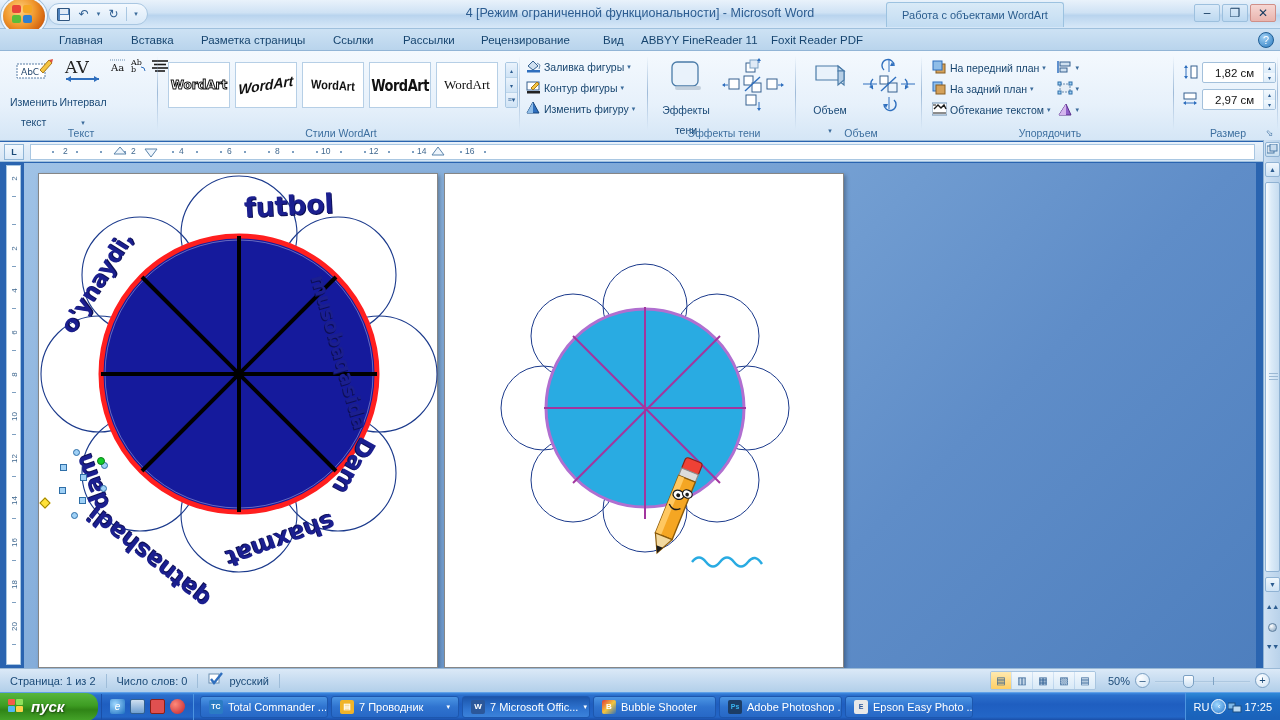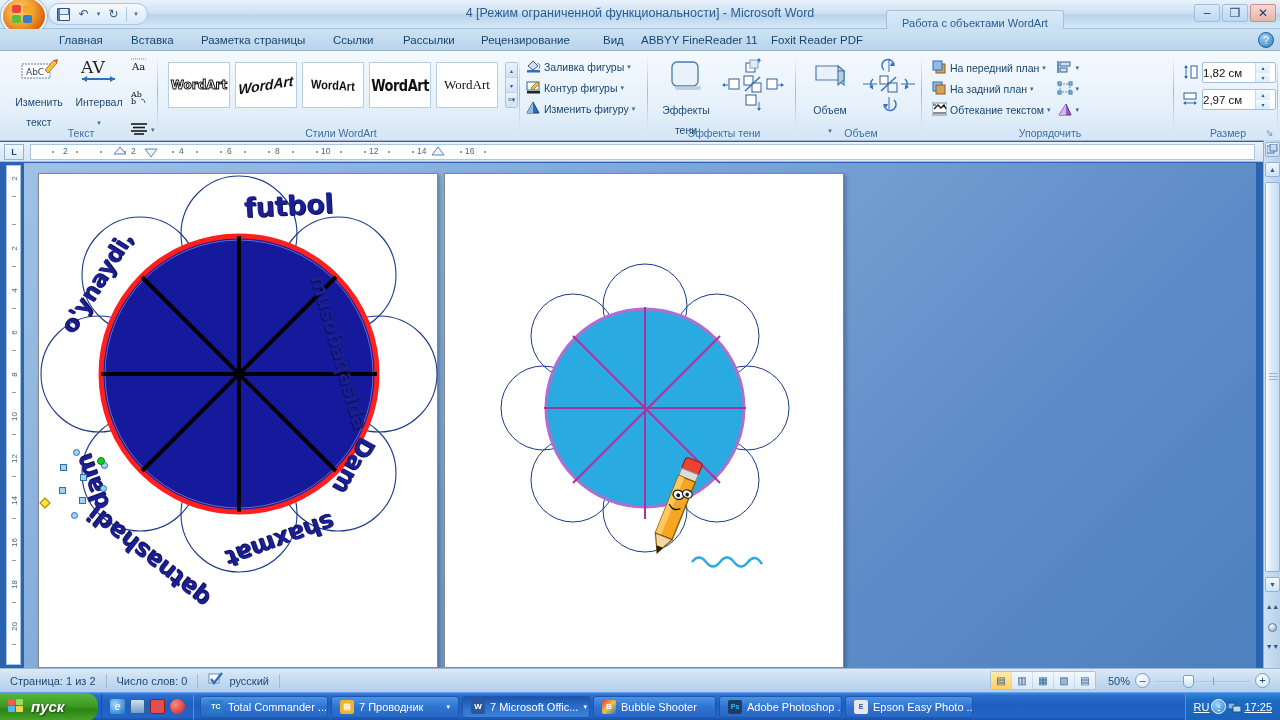--- a/index.html
+++ b/index.html
@@ -45,21 +45,21 @@
   .qat-sep { width:1px; height:14px; background:#a9c7e2; margin:0 2px; }
   .save-ico { width:13px; height:13px; background:#4f82bd; border:1px solid #2f557f; position:relative; border-radius:1px; }
   .save-ico:before { content:""; position:absolute; left:2px; top:0px; width:8px; height:5px; background:#dfeaf6; }
   .save-ico:after { content:""; position:absolute; left:2px; bottom:0px; width:9px; height:5px; background:#eef5fc; }
 
   .title-text {
     position:absolute; left:0; top:0; width:1280px; height:27px;
     line-height:27px; text-align:center; font-size:12.5px; color:#2c5c90;
   }
   .ctx-tabtitle {
-    position:absolute; left:886px; top:10px; width:178px; height:25px;
+    position:absolute; left:886px; top:2px; width:178px; height:25px;
     line-height:25px; text-align:center; font-size:11px; color:#2a5c8d;
     background:linear-gradient(180deg,#d9eaf7,#c2dcf2);
     border:1px solid #9cc2e0; border-bottom:none;
     border-radius:3px 3px 0 0;
   }
   .wincontrols { position:absolute; right:4px; top:4px; display:flex; gap:2px; }
   .wcb {
     width:26px; height:18px; display:flex; align-items:center; justify-content:center;
     font-size:12px; color:#13395f;
     background:linear-gradient(180deg,#dcebf9,#bcd8f0);
@@ -130,22 +130,22 @@
     display:flex; flex-direction:column; border:1px solid #a9c7e2; border-radius:2px; overflow:hidden;
   }
   .gs-btn { flex:1; background:linear-gradient(180deg,#eaf3fc,#cfe3f5); font-size:6px; color:#2c5c90;
     display:flex; align-items:center; justify-content:center; border-bottom:1px solid #bcd5ea; }
 
   .spin-field {
     display:flex; align-items:center; height:21px; width:74px;
     border:1px solid #a3c0db; background:#fff; border-radius:2px;
   }
   .spin-field input {
-    border:none; outline:none; width:52px; height:17px; font-size:11.5px;
-    color:#111; font-family:"Liberation Sans", sans-serif; padding-left:0; background:transparent;
+    border:none; outline:none; width:60px; height:17px; font-size:11.5px;
+    color:#111; font-family:"Liberation Sans", sans-serif; padding-left:12px; background:transparent;
   }
   .spin-arrows { display:flex; flex-direction:column; width:15px; height:19px; border-left:1px solid #c5daec; }
   .spin-arrows div { flex:1; display:flex; align-items:center; justify-content:center; font-size:6px; color:#2c5c90;
     background:linear-gradient(180deg,#f3f9fe,#ddecf9); }
   .dlg-launcher {
     position:absolute; right:3px; bottom:2px; width:11px; height:11px; font-size:9px;
     color:#3d6f9f; display:flex; align-items:center; justify-content:center;
   }
 
   
@@ -279,21 +279,21 @@
     border:1px solid #1d57ae; border-radius:3px;
     color:#fff; font-size:11px; white-space:nowrap; overflow:hidden;
   }
   .task.active { background:linear-gradient(180deg,#1b55ab,#2f74d0 60%,#3b82da); }
   .task .ico { width:14px; height:14px; border-radius:2px; flex:none;
     display:flex; align-items:center; justify-content:center; font-size:8px; font-weight:bold; }
   .task .grp-caret { margin-left:4px; font-size:7px; }
   .tray {
     display:flex; align-items:center; gap:2px; height:28px; padding:0 8px;
     background:linear-gradient(180deg,#2f8ad8 0%,#1d6cc4 25%,#1a62ba 90%);
-    border-left:1px solid #4d95e0; color:#fff; font-size:11px;text-decoration:underline;
+    border-left:1px solid #4d95e0; color:#fff; font-size:11px;
   }
   .tray-chev { width:15px; height:15px; border-radius:50%;
     background:radial-gradient(circle at 40% 35%,#9fd8ff,#2b79cc); border:1px solid #fff;
     color:#fff; font-size:8px; text-align:center; line-height:14px; }
   .tray-ico { width:14px; height:14px; }
 
   
   .wa-word {
     position:absolute; font-family:"DejaVu Sans", sans-serif; font-weight:bold;
     color:#1b1f8f; white-space:nowrap; letter-spacing:-.3px;
@@ -384,21 +384,21 @@
             <svg width="44" height="28" viewBox="0 0 44 28">
               <text x="4" y="17" font-size="17" fill="#222" font-family="DejaVu Serif">AV</text>
               <line x1="5" y1="23" x2="38" y2="23" stroke="#2f6fbe" stroke-width="2"></line>
               <path d="M5 23 l5 -3 v6 z" fill="#2f6fbe"></path>
                 <path d="M38 23 l-5 -3 v6 z" fill="#2f6fbe"></path>
             </svg>
           </span>
           <span>Интервал</span>
           <span class="caret">▾</span>
         </div>
-        <div style="display:flex; flex-direction:column; gap:15px; padding-top:3px;">
+        <div style="display:flex; flex-direction:row; gap:3px; padding-top:3px;">
           <div class="smallrow">
             <span>
               <svg width="18" height="15" viewBox="0 0 18 15">
                 <line x1="1" y1="2" x2="17" y2="2" stroke="#6b8db0" stroke-dasharray="1,1"></line>
                 <text x="2" y="13" font-size="10" fill="#111" font-family="DejaVu Serif">Aa</text>
               </svg>
             </span>
           </div>
           <div class="smallrow">
             <span>

